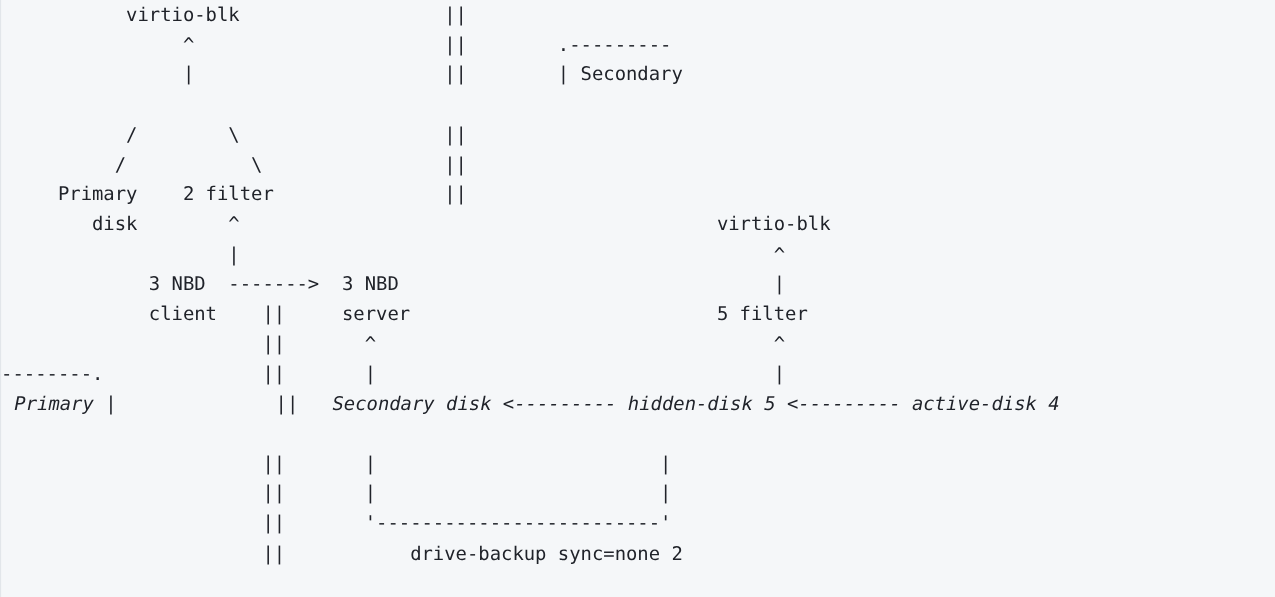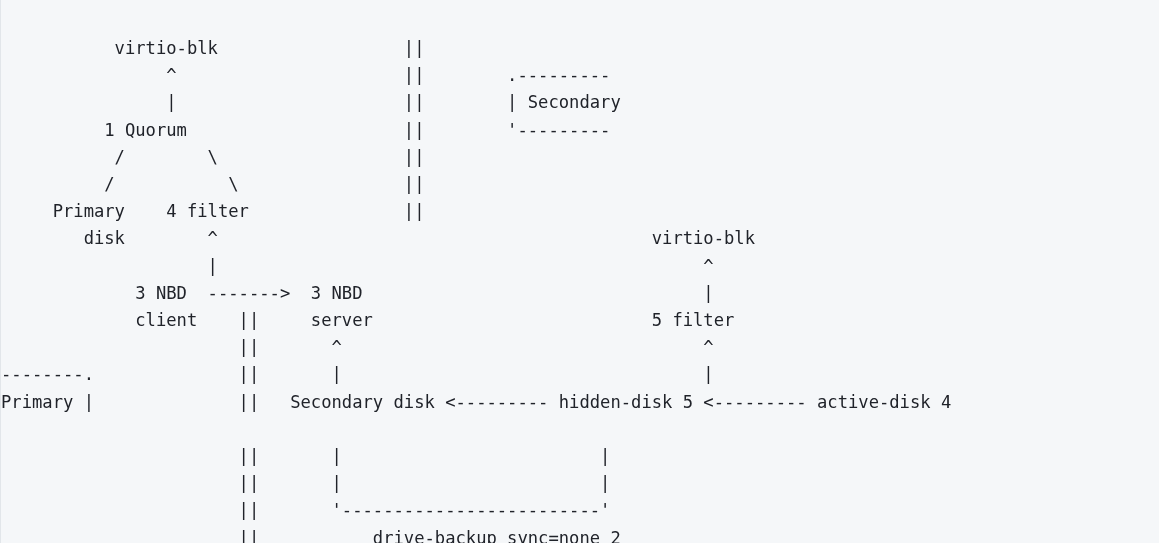--- a/index.html
+++ b/index.html
@@ -20,21 +20,21 @@
     height: 543px;
     background: #f5f7f9;
     border-left: 1px solid #e2e6ea;
     box-sizing: border-box;
   }
   pre.art {
     position: absolute;
     left: 0;
     top: 0;
     margin: 0;
-    padding: 35px 0 0 0;
+    padding: 1px 0 0 0;
     font-family: "DejaVu Sans Mono", "Liberation Mono", monospace;
     font-size: 17.2px;
     line-height: 27.2px;
     letter-spacing: 0px;
     color: #20232a;
     white-space: pre;
     -webkit-font-smoothing: antialiased;
   }
   
   pre.art { font-size: 17.17px; }
@@ -43,41 +43,40 @@
 <body style="background: rgb(245, 247, 249);">
 
 <div id="ascii-canvas" style="background: rgb(245, 247, 249); color: rgb(32, 35, 42);">
 
   <pre class="art" style="left:0px; top:0px;">           virtio-blk                  ||</pre>
 
   <pre class="art" style="left:0px; top:27.2px;">                ^                      ||        .---------</pre>
 
   <pre class="art" style="left:0px; top:54.4px;">                |                      ||        | Secondary</pre>
 
-  <pre class="art" style="left:0px; top:81.6px;">          1 Quorum                     ||        '---------</pre>
 
   <pre class="art" style="left:0px; top:108.8px;">           /        \                  ||</pre>
 
   <pre class="art" style="left:0px; top:136px;">          /           \                ||</pre>
 
-  <pre class="art" style="left:0px; top:163.2px;">     Primary    4 filter               ||</pre>
+  <pre class="art" style="left:0px; top:163.2px;">     Primary    2 filter               ||</pre>
 
   <pre class="art" style="left:0px; top:190.4px;text-align:right;">        disk        ^                                          virtio-blk</pre>
 
   <pre class="art" style="left:0px; top:217.6px;">                    |                                               ^</pre>
 
   <pre class="art" style="left:0px; top:244.8px;text-align:right;">             3 NBD  -------&gt;  3 NBD                                 |</pre>
 
   <pre class="art" style="left:0px; top:272px;">             client    ||     server                           5 filter</pre>
 
   <pre class="art" style="left:0px; top:299.2px;">                       ||       ^                                   ^</pre>
 
   <pre class="art" style="left:0px; top:326.4px;">--------.              ||       |                                   |</pre>
 
-  <pre class="art" style="left:0px; top:353.6px;">Primary |              ||   Secondary disk &lt;--------- hidden-disk 5 &lt;--------- active-disk 4</pre>
+  <pre class="art" style="left:12px; top:353.6px;font-style:italic;">Primary |              ||   Secondary disk &lt;--------- hidden-disk 5 &lt;--------- active-disk 4</pre>
 
 
   <pre class="art" style="left:0px; top:408px;">                       ||       |                         |</pre>
 
   <pre class="art" style="left:0px; top:435.2px;">                       ||       |                         |</pre>
 
   <pre class="art" style="left:0px; top:462.4px;">                       ||       '-------------------------'</pre>
 
   <pre class="art" style="left:0px; top:489.6px;">                       ||           drive-backup sync=none 2</pre>
 

